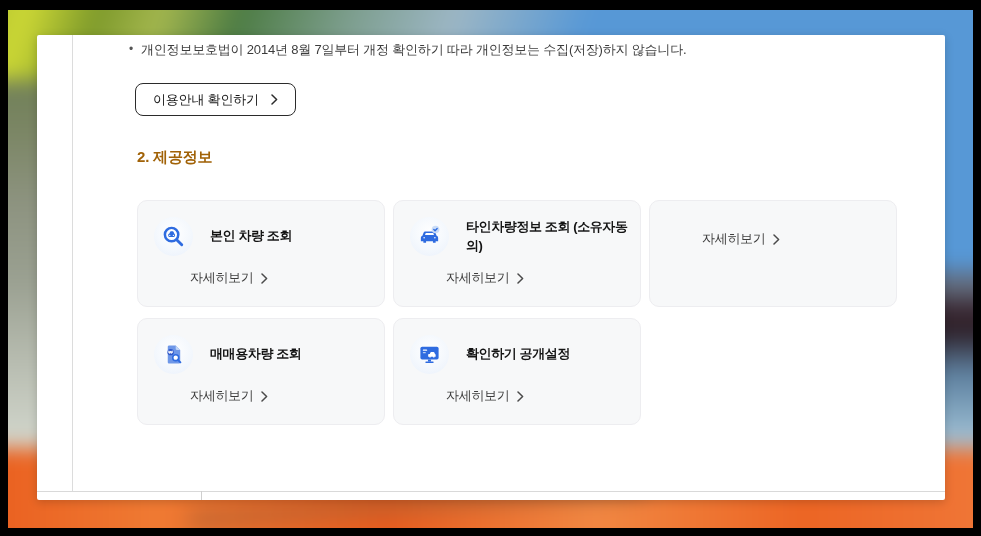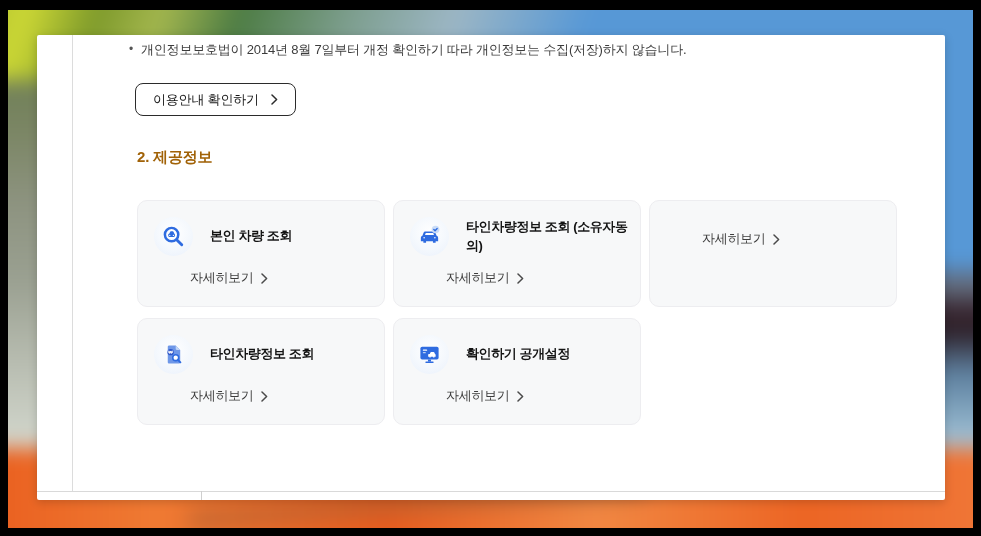--- a/index.html
+++ b/index.html
@@ -166,21 +166,21 @@
         <span class="icon-circle">
           <svg viewBox="0 0 24 24">
             <path d="M7 2.5 h7.3 L19 7.2 v12.8 c0 .85-.65 1.5-1.5 1.5 h-10 c-.85 0-1.5-.65-1.5-1.5 V4 c0-.85.65-1.5 1.5-1.5 Z" fill="#6e97e8"></path>
             <path d="M14.3 2.5 L19 7.2 h-3.6 c-.6 0-1.1-.5-1.1-1.1 Z" fill="#c2d6f7"></path>
             <circle cx="9" cy="9.6" r="3.3" fill="#2e56c9"></circle>
             <path d="M7.2 8.3 l.8 2.7 .9-2.7 .9 2.7 .8-2.7 M6.8 9.1 h4.4 M6.9 10 h4.2" fill="none" stroke="#fff" stroke-width=".75" stroke-linecap="round" stroke-linejoin="round"></path>
             <circle cx="14.3" cy="15.3" r="3.1" fill="#fff" stroke="#2e6be0" stroke-width="1.6"></circle>
             <line x1="16.6" y1="17.6" x2="19.2" y2="20.2" stroke="#2e6be0" stroke-width="2" stroke-linecap="round"></line>
           </svg>
         </span>
-        <span class="card-title">타인차량정보 조회</span>
+        <span class="card-title">매매용차량 조회</span>
       </div>
       <span class="card-link">
         <span>자세히보기</span>
         <svg class="chev" width="7" height="11" viewBox="0 0 7 11">
             <polyline points="1,1 5.6,5.5 1,10" fill="none" stroke="#4a4a4a" stroke-width="1.5" stroke-linecap="round" stroke-linejoin="round"></polyline>
           </svg>
       </span>
     </div>
 
     <div class="card">

